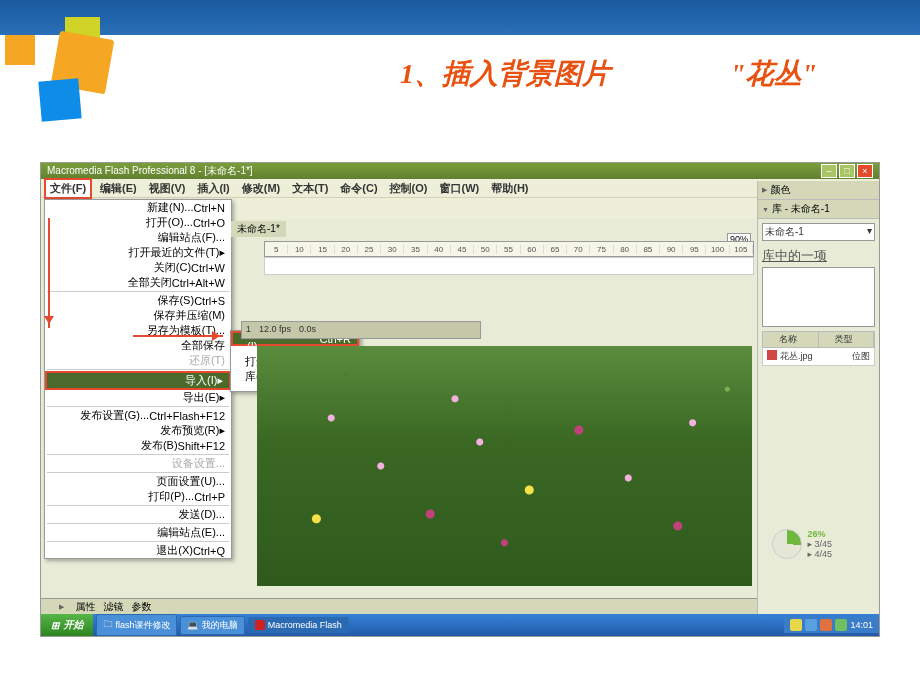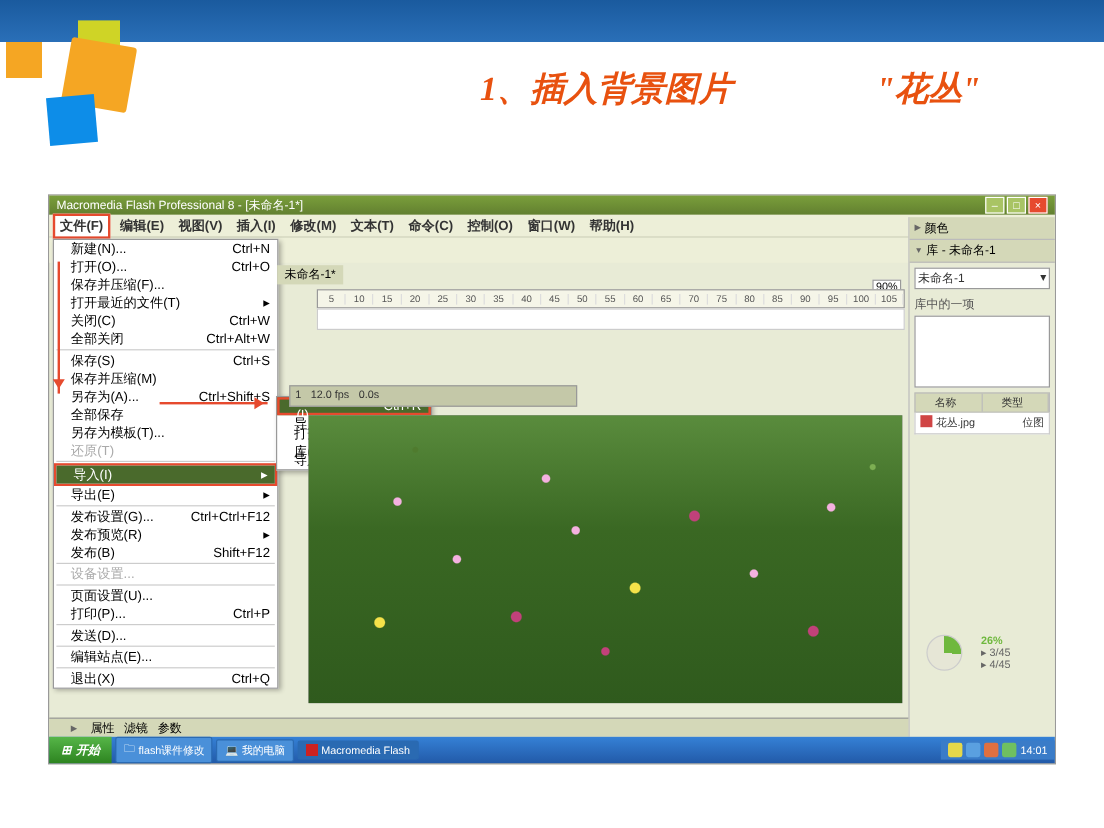--- a/index.html
+++ b/index.html
@@ -34,21 +34,21 @@
 .menubar { height: 18px; background: #edefd8; display: flex; align-items: center; padding-left: 3px; gap: 4px; font-size: 11px; color: #333; font-weight: bold; }
 .menubar span { padding: 1px 4px; cursor: default; }
 .menubar .file-menu { border: 2.5px solid #e64a2e; background: #fff; }
 
 
 .toolbar { height: 22px; background: #edefd8; border-top: 1px solid #d0d2bc; display: flex; align-items: center; padding-left: 6px; gap: 4px; }
 .toolbar .tbtn { width: 16px; height: 16px; background: #f5f5e8; border: 1px solid #ccc; display: inline-block; }
 
 
 .file-menu-drop { position: absolute; top: 36px; left: 3px; width: 188px; background: #fff; border: 1px solid #999; box-shadow: 2px 2px 4px rgba(0,0,0,0.3); font-size: 11px; }
-.menu-row { display: flex; justify-content: space-between; padding: 2px 6px 2px 14px; height: 15px; align-items: center; }
+.menu-row { display: flex; justify-content: flex-end; padding: 2px 6px 2px 14px; height: 15px; align-items: center; }
 .menu-row.sel { background: #4a6a2c; color: #fff; }
 .menu-sep { border-top: 1px solid #ccc; margin: 1px 2px; }
 .import-hl { border: 2.5px solid #e64a2e; }
 
 
 .submenu { position: absolute; top: 167px; left: 189px; width: 130px; background: #fff; border: 1px solid #999; box-shadow: 2px 2px 4px rgba(0,0,0,0.3); font-size: 11px; }
 .submenu .menu-row.sel-sub { background: #4a6a2c; color: #fff; border: 2.5px solid #e64a2e; }
 
 
 .arr-down { position: absolute; top: 55px; left: 7px; width: 0; height: 110px; border-left: 2.5px solid #e64a2e; }
@@ -91,21 +91,21 @@
   filter: blur(0.5px);
 }
 
 
 .right-panels { position: absolute; top: 18px; right: 0; width: 122px; bottom: 22px; background: #e8ebd6; border-left: 1px solid #bbb; font-size: 10px; }
 .panel-head { background: #d4d8b8; padding: 2px 4px; border-bottom: 1px solid #bbb; display: flex; align-items: center; gap: 3px; }
 .panel-head::before { content: '▶'; font-size: 7px; color: #666; }
 .lib-panel .panel-head::before { content: '▼'; }
 .lib-body { padding: 4px; font-size: 10px; color: #333; }
 .lib-combo { width: 100%; background: #fff; border: 1px solid #999; padding: 1px 2px; margin-bottom: 4px; font-size: 10px; display:flex; justify-content:space-between; }
-.lib-info { font-size: 10px; color: #555; padding: 2px 0; }
+.lib-info { font-size: 13px; color: #555; padding: 2px 0; text-decoration: underline; }
 .lib-preview { width: 100%; height: 60px; background: #fff; border: 1px solid #999; }
 .lib-cols { display: flex; background: #d4d8b8; border: 1px solid #bbb; margin-top: 4px; }
 .lib-cols span { flex: 1; padding: 1px 16px; font-size: 9px; border-right: 1px solid #bbb; }
 .lib-item { display: flex; padding: 2px 4px; background: #fff; border: 1px solid #ccc; border-top: none; font-size: 9px; gap: 3px; }
 .lib-item .bmp-icon { width: 10px; height: 10px; background: #d04545; display: inline-block; }
 
 
 .bottom-tabs { position: absolute; bottom: 22px; left: 0; height: 16px; background: #d4d8b8; border-top: 1px solid #999; font-size: 10px; display: flex; align-items: center; padding-left: 18px; gap: 8px; right: 122px; }
 .bottom-tabs::before { content: '▶'; font-size: 7px; color: #666; margin-right: 3px; }
 
@@ -113,21 +113,21 @@
 .taskbar { position: absolute; bottom: 0; left: 0; right: 0; height: 22px; background: linear-gradient(to bottom, #3581d6, #225aa8); display: flex; align-items: center; font-size: 10px; color: #fff; }
 .start-btn { background: linear-gradient(to bottom, #56b648, #2d8420); padding: 3px 10px; height: 100%; display: flex; align-items: center; gap: 4px; font-style: italic; font-weight: bold; }
 .task-item { background: #4a90d9; border: 1px solid #2a6ab2; padding: 2px 6px; margin-left: 3px; display: flex; align-items: center; gap: 3px; font-size: 9px; border-radius: 2px; }
 .task-item.active { background: #2a6ab2; }
 .tray { margin-left: auto; background: #3a7cc8; padding: 2px 6px; display: flex; align-items: center; gap: 3px; font-size: 9px; }
 .tray-icon { width: 12px; height: 12px; border-radius: 2px; }
 
 
 .zoom-widget { position: absolute; bottom: 35px; right: 12px; width: 95px; height: 50px; font-size: 9px; color: #666; }
 .pie { width: 30px; height: 30px; border-radius: 50%; background: conic-gradient(#6fb83e 0 95deg, #e6e6d6 95deg 360deg); border: 1px solid #ccc; display: inline-block; vertical-align: middle; }
-.zoom-text { display: inline-block; vertical-align: middle; margin-left: 13px; }
+.zoom-text { display: inline-block; vertical-align: middle; margin-left: 3px; }
 
 </style>
 </head>
 <body>
 
 <div class="top-bar"></div>
 
 <div class="puzzle-area">
   <div class="puzzle p3"></div>
   <div class="puzzle p4"></div>
@@ -177,21 +177,21 @@
   <div class="file-menu-drop">
     <div class="menu-row">
         <span>新建(N)...</span>
         <span>Ctrl+N</span>
       </div>
     <div class="menu-row">
         <span>打开(O)...</span>
         <span>Ctrl+O</span>
       </div>
     <div class="menu-row">
-        <span>保存并压缩(F)...</span>
+        <span>编辑站点(F)...</span>
       </div>
     <div class="menu-row">
         <span>打开最近的文件(T)</span>
         <span>▸</span>
       </div>
     <div class="menu-row">
         <span>关闭(C)</span>
         <span>Ctrl+W</span>
       </div>
     <div class="menu-row">
@@ -200,47 +200,43 @@
       </div>
     <div class="menu-sep"></div>
     <div class="menu-row">
         <span>保存(S)</span>
         <span>Ctrl+S</span>
       </div>
     <div class="menu-row">
         <span>保存并压缩(M)</span>
       </div>
     <div class="menu-row">
-        <span>另存为(A)...</span>
-        <span>Ctrl+Shift+S</span>
+        <span>另存为模板(T)...</span>
       </div>
     <div class="menu-row">
         <span>全部保存</span>
-      </div>
-    <div class="menu-row">
-        <span>另存为模板(T)...</span>
       </div>
     <div class="menu-row" style="color:#aaa">
         <span>还原(T)</span>
       </div>
     <div class="menu-sep"></div>
     <div class="import-hl">
         <div class="menu-row sel">
           <span>导入(I)</span>
           <span>▸</span>
         </div>
       </div>
     <div class="menu-row">
         <span>导出(E)</span>
         <span>▸</span>
       </div>
     <div class="menu-sep"></div>
     <div class="menu-row">
         <span>发布设置(G)...</span>
-        <span>Ctrl+Ctrl+F12</span>
+        <span>Ctrl+Flash+F12</span>
       </div>
     <div class="menu-row">
         <span>发布预览(R)</span>
         <span>▸</span>
       </div>
     <div class="menu-row">
         <span>发布(B)</span>
         <span>Shift+F12</span>
       </div>
     <div class="menu-sep"></div>

